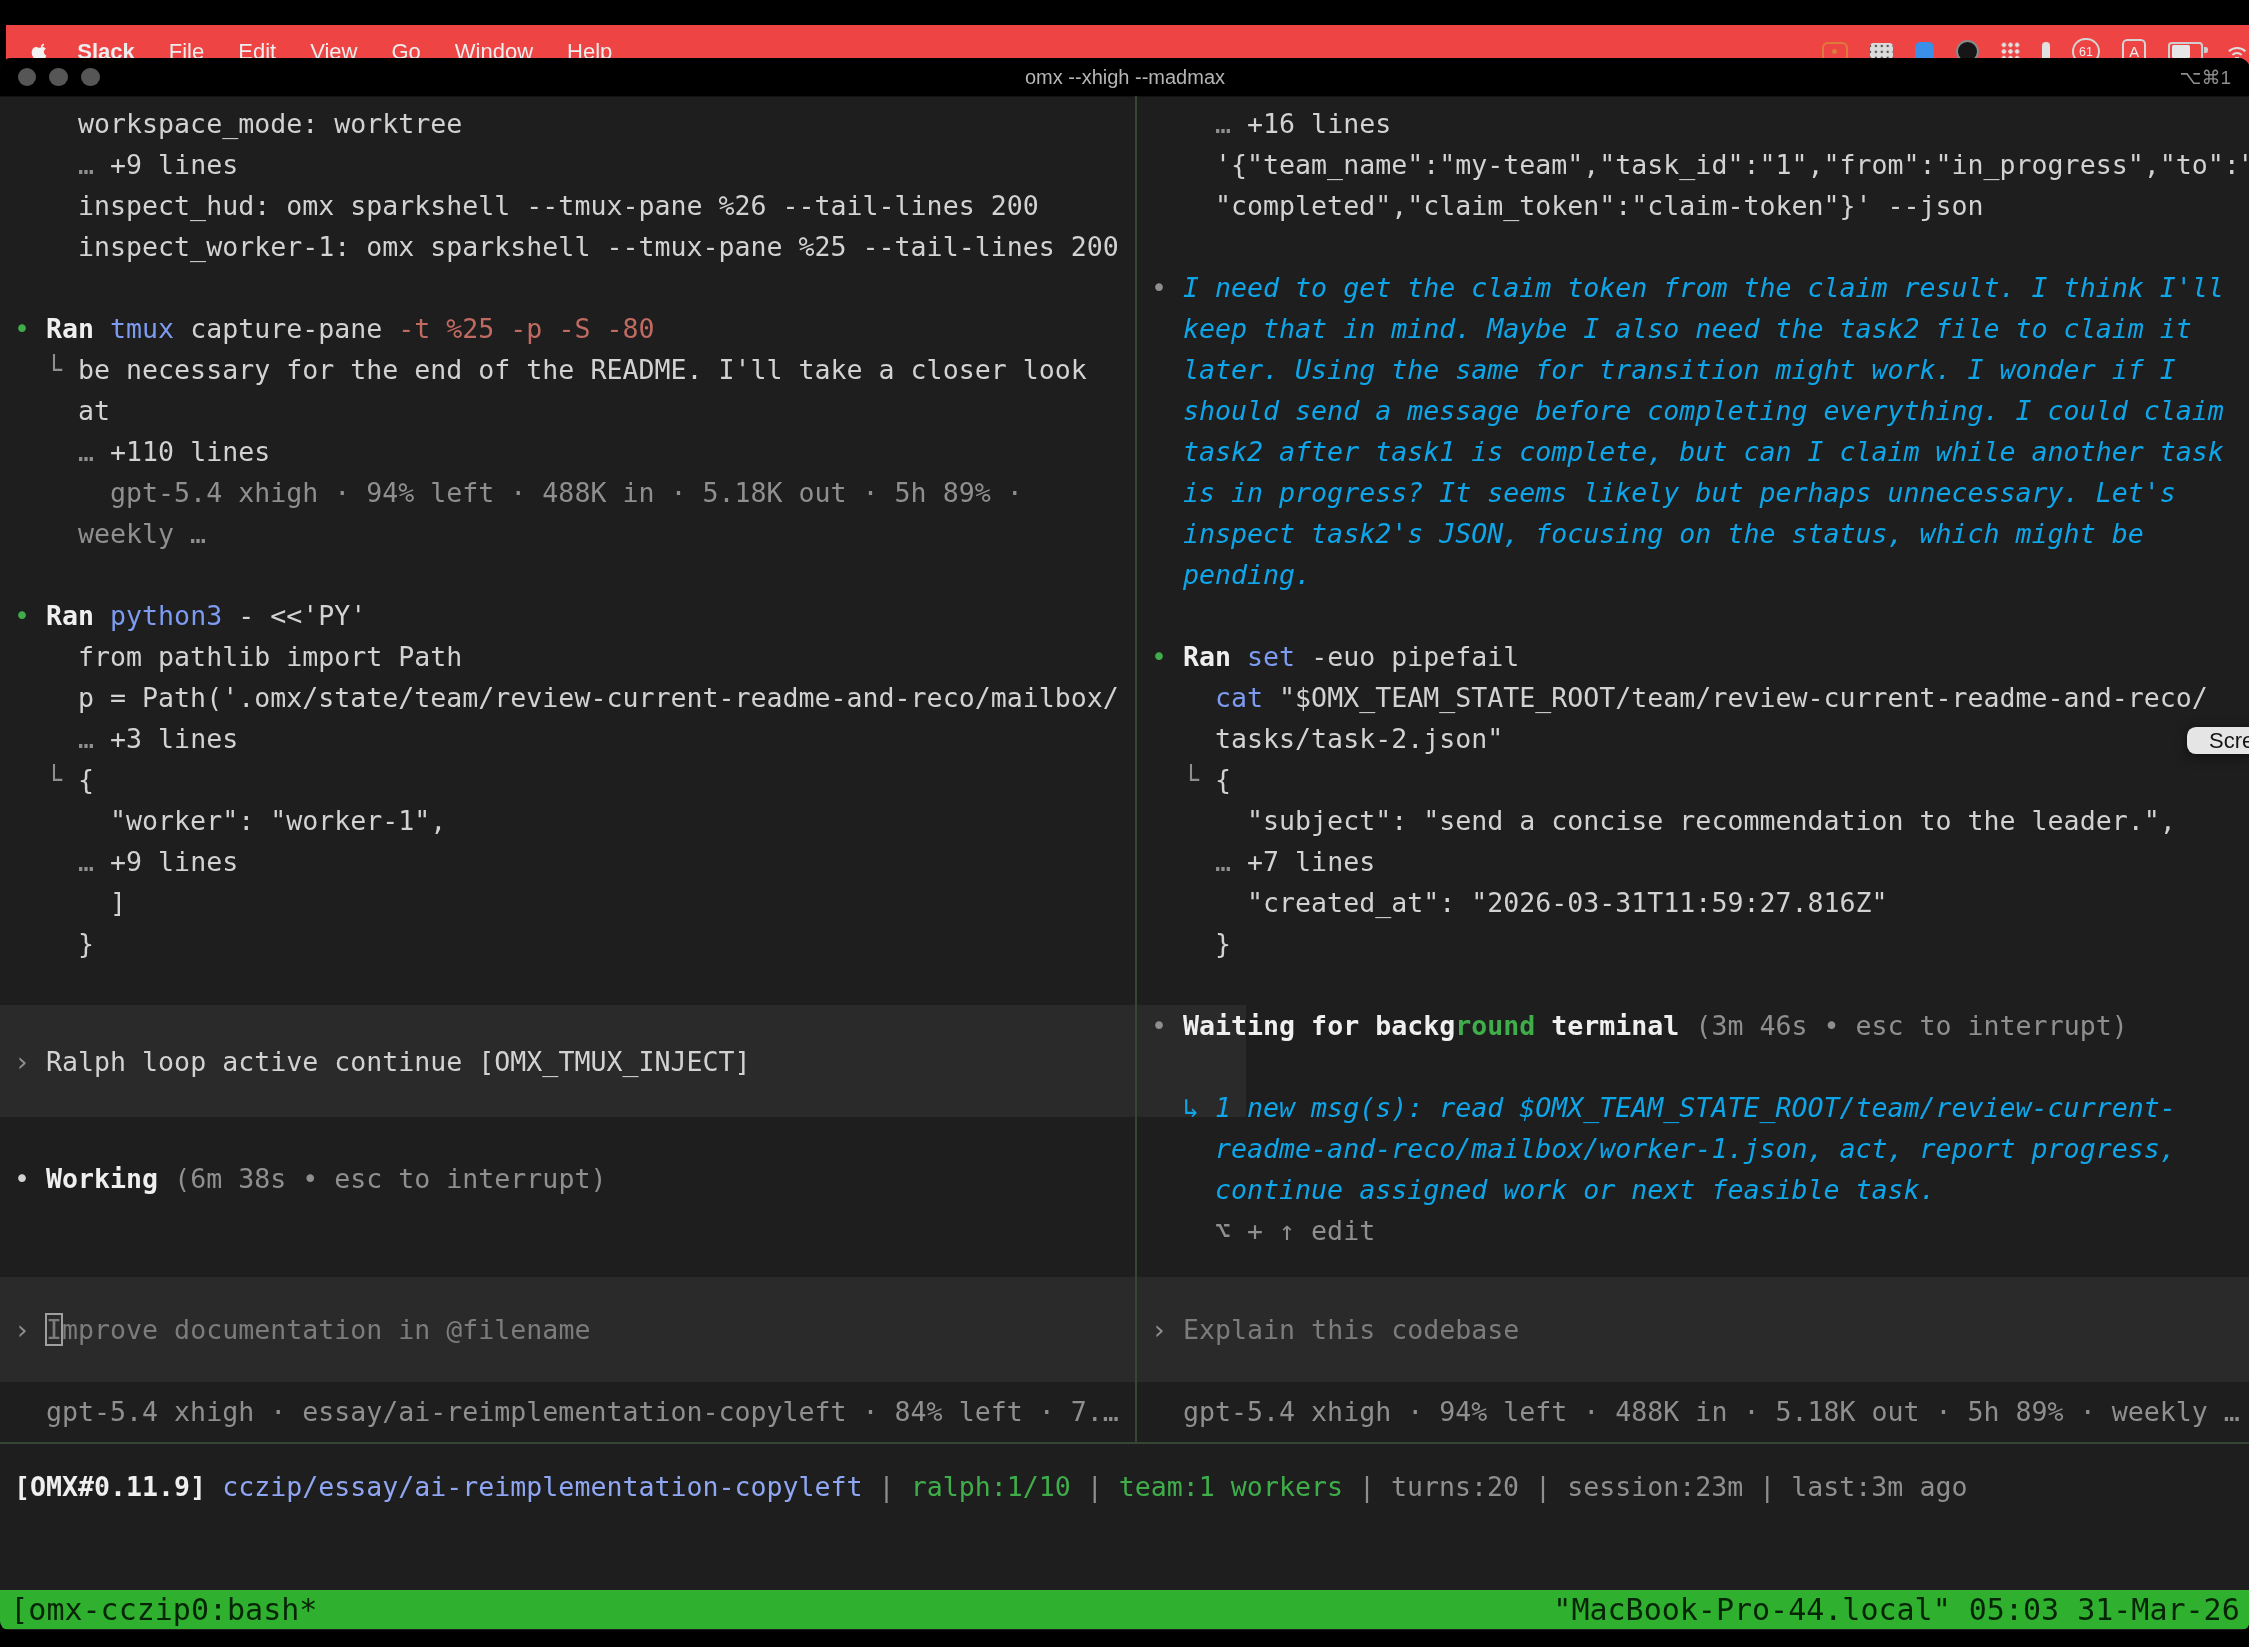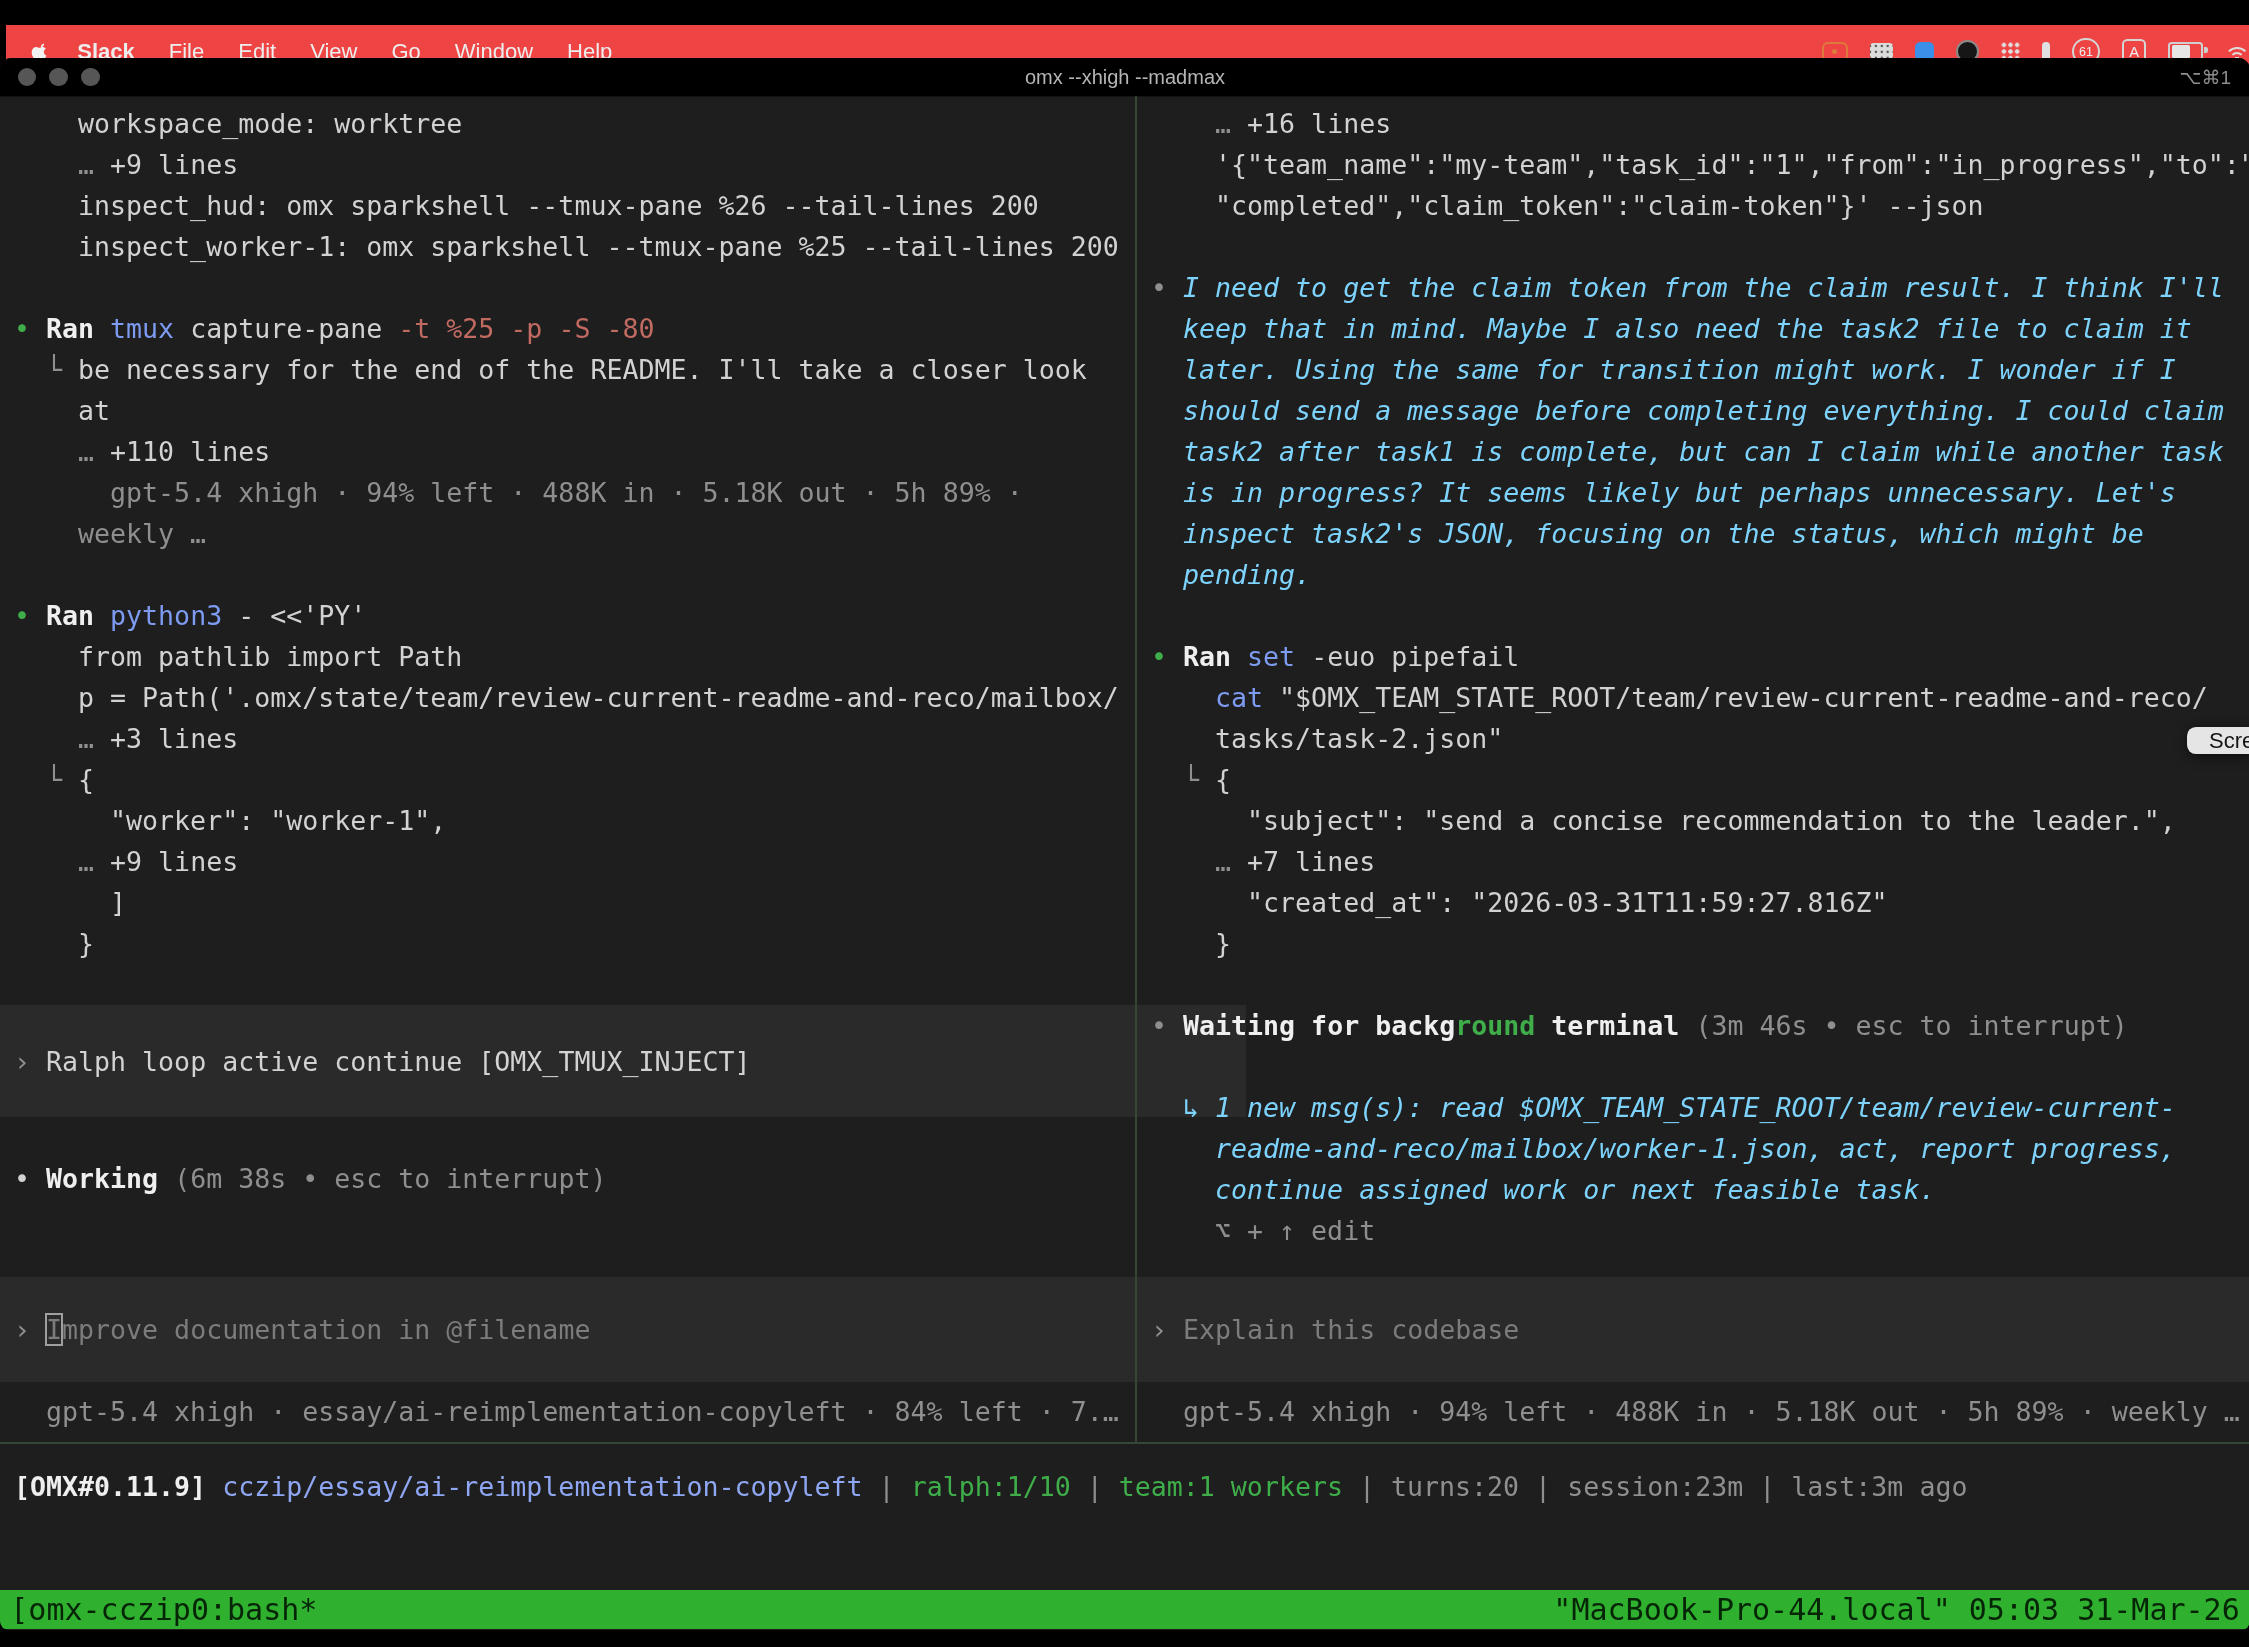--- a/index.html
+++ b/index.html
@@ -62,21 +62,21 @@
   .band-inject{height:112px;}
   .band-input{height:105px;}
   .pane-footer{height:41px;line-height:41px;margin-top:8.9px;white-space:pre;overflow:hidden;flex:none;}
 
   .s-w{color:#d2d2d2;}
   .s-g{color:#8f8f8f;}
   .s-gn{color:#3fae4a;}
   .s-bl{color:#7d9bf0;}
   .s-rd{color:#c06a62;}
   .s-b{color:#efefef;font-weight:bold;}
-  .s-i{color:#7dd3fc;font-style:italic;}
+  .s-i{color:#0ea5e9;font-style:italic;}
   .s-dim{color:#7c7c7c;}
   .s-gnb{color:#3fae4a;font-weight:bold;}
   .s-pth{color:#8fa7f3;}
   .s-cur{color:#7c7c7c;outline:2.2px solid #9f9f9f;outline-offset:-1.5px;}
 
   
   .hud{position:absolute;left:0;top:1386px;width:100%;height:146px;padding:22px 0 0 14px;
     box-sizing:border-box;white-space:pre;overflow:hidden;line-height:41px;}
   .tmuxbar{position:absolute;left:0;top:1532px;width:100%;height:39px;background:#2fb02f;
     display:flex;justify-content:space-between;align-items:center;color:#062406;

